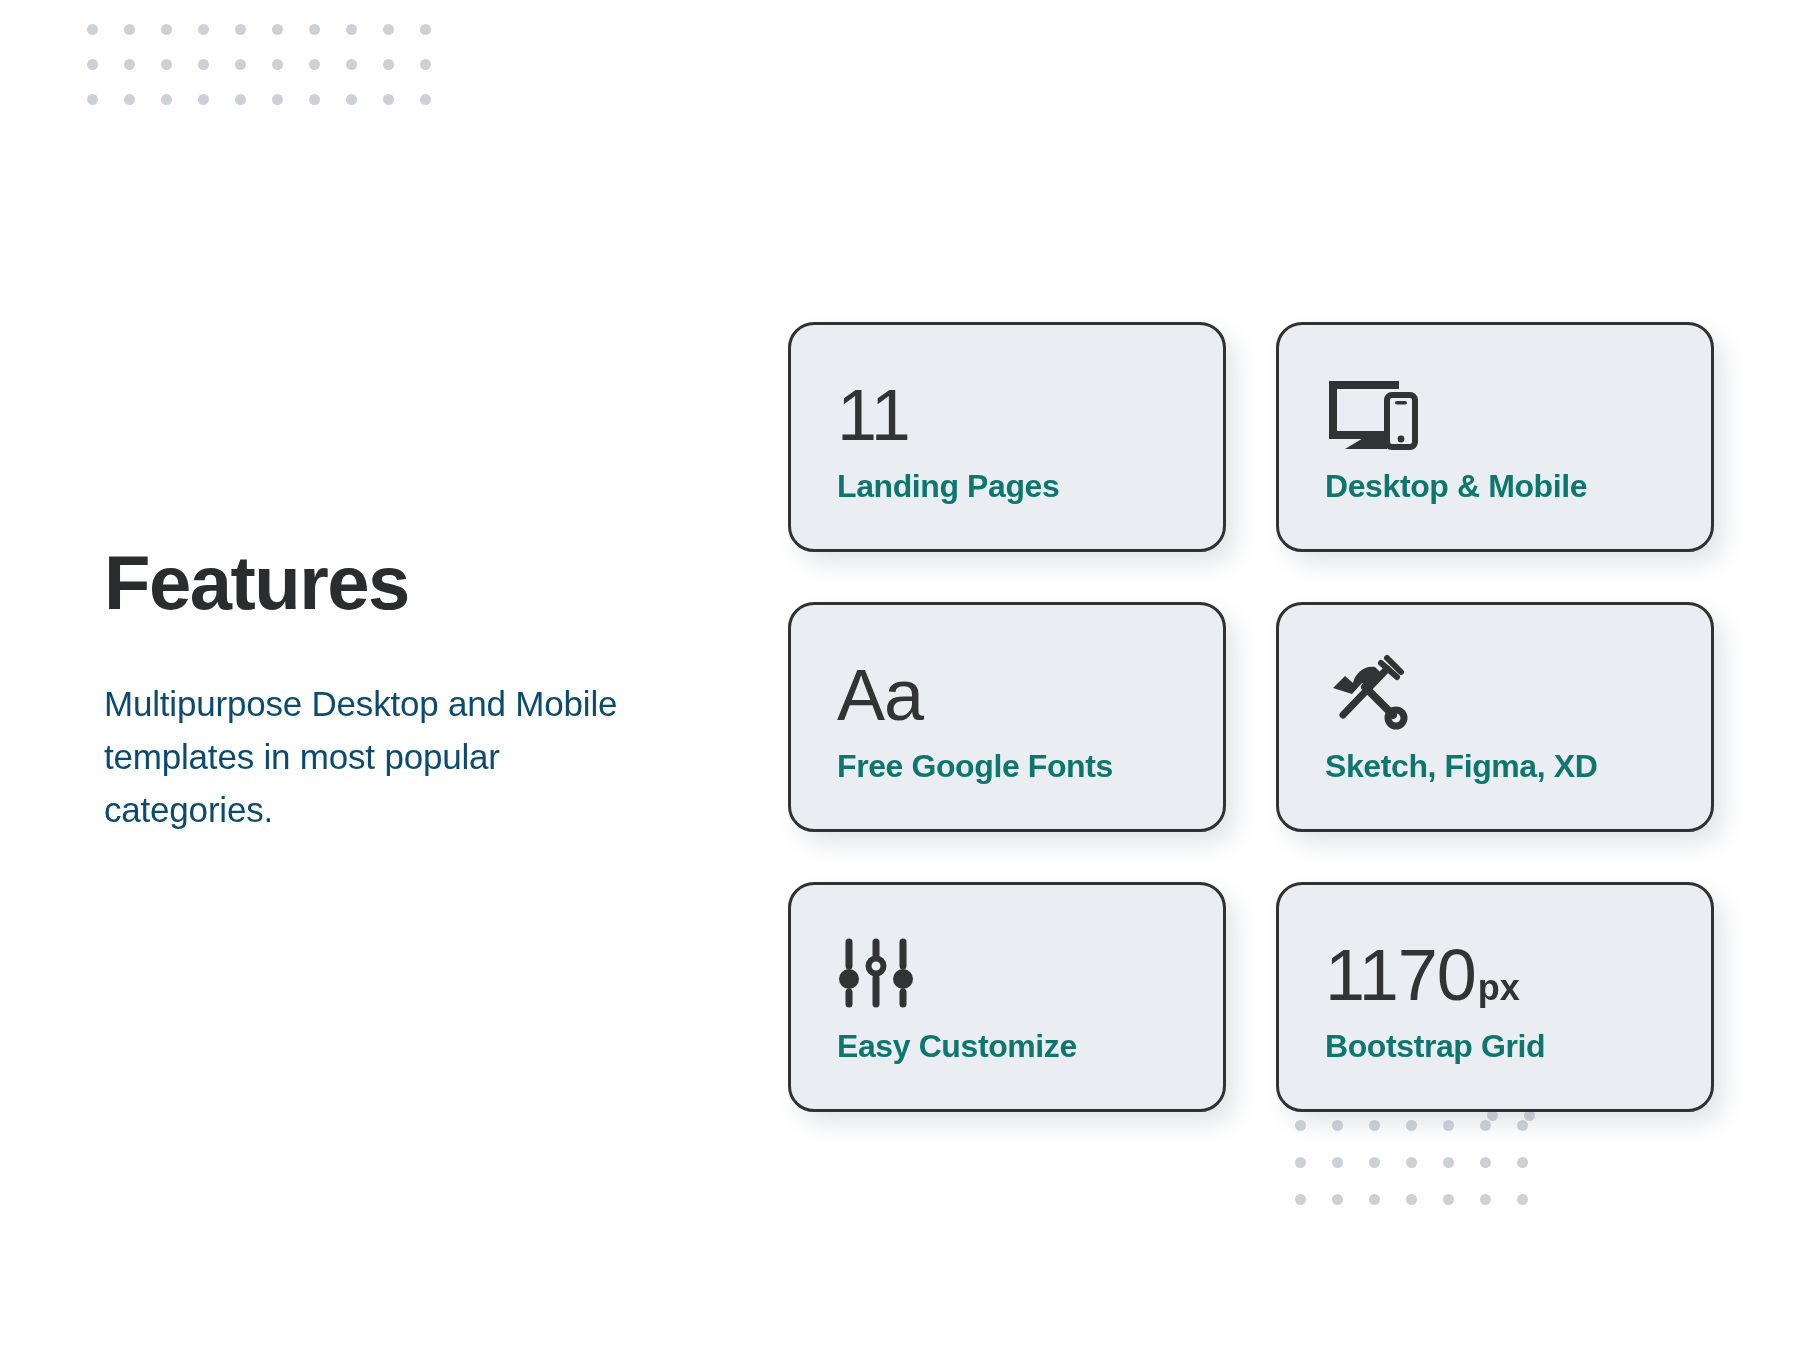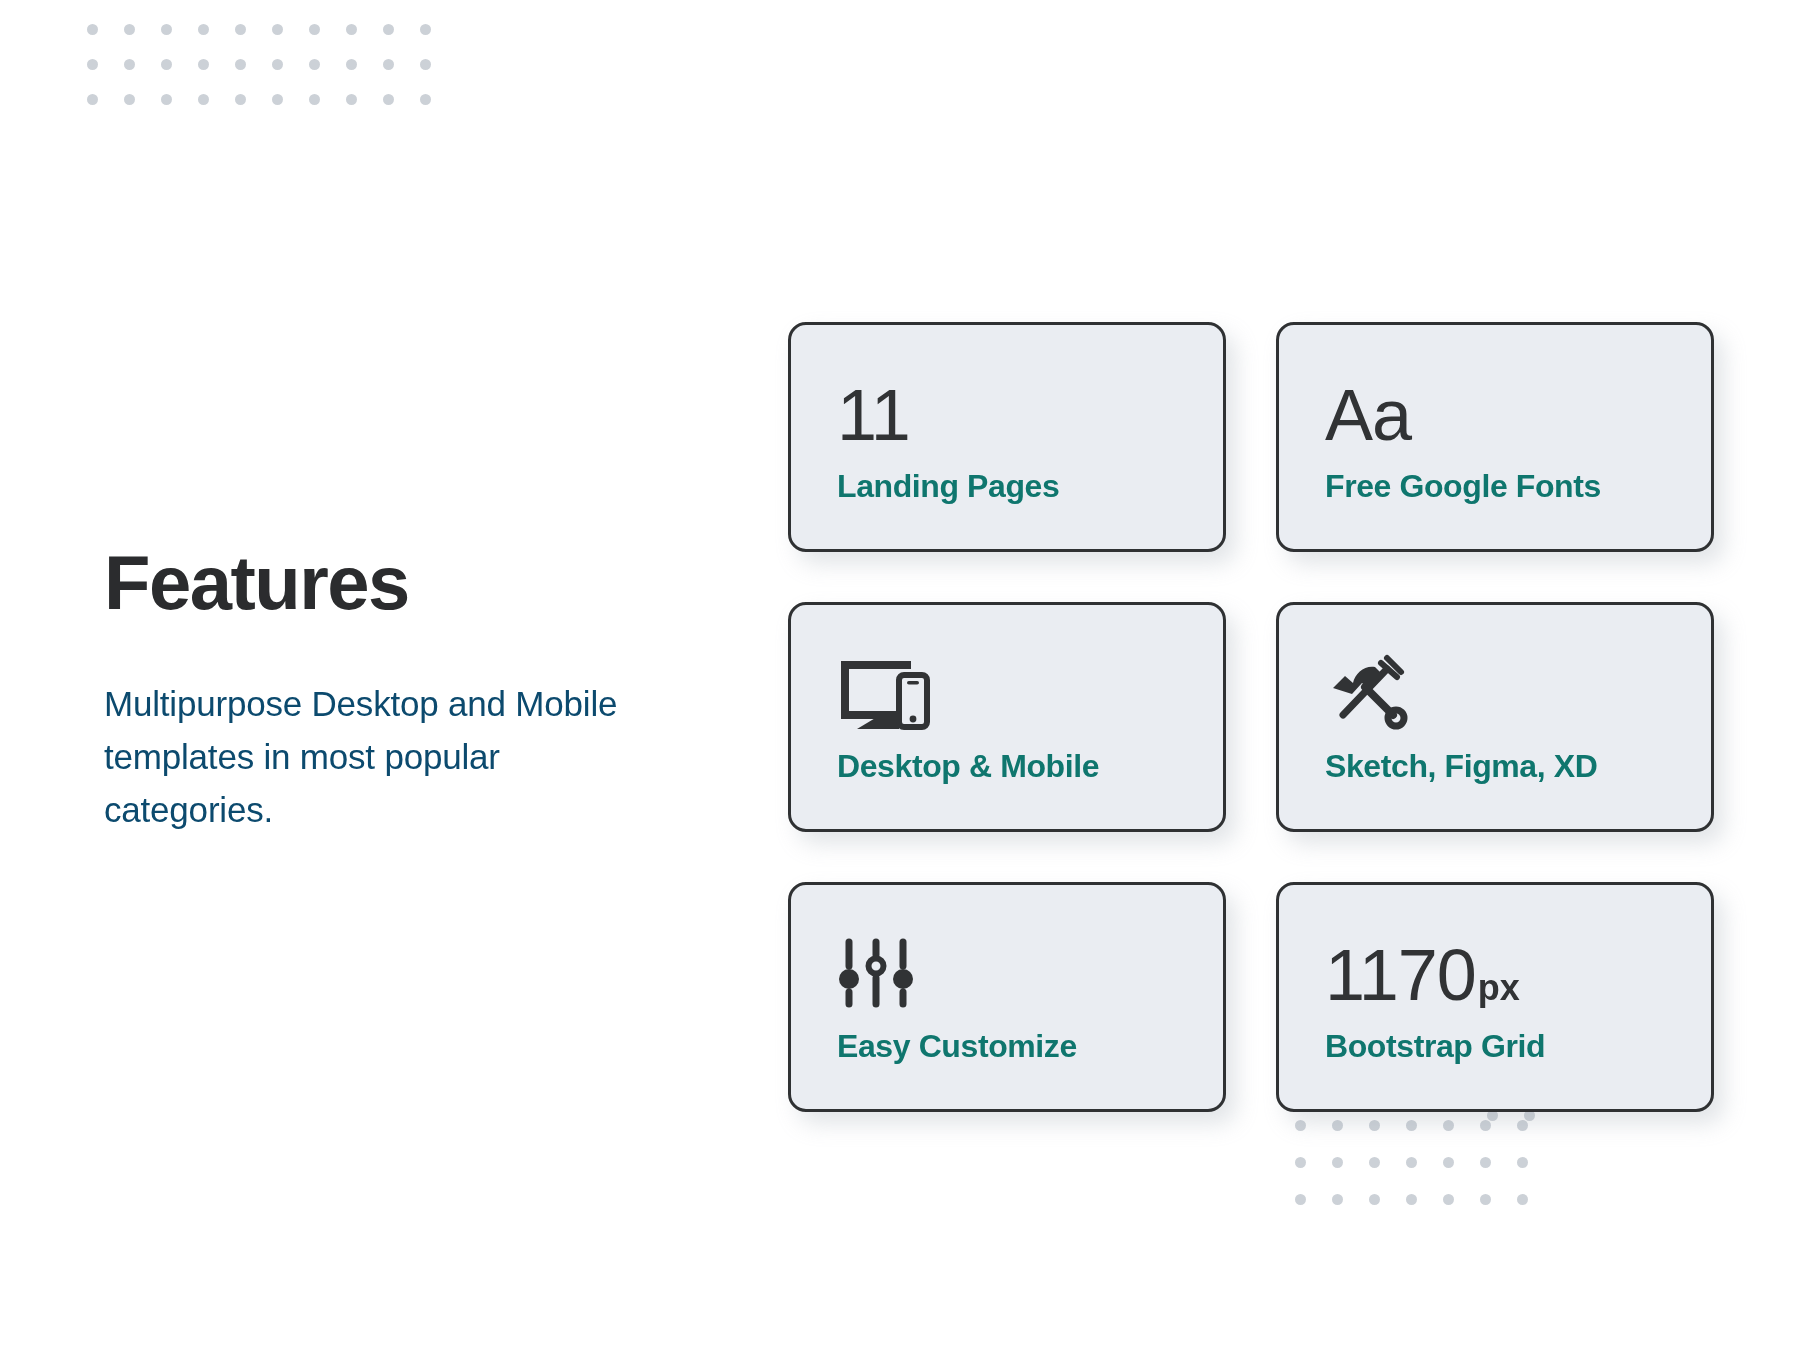--- a/index.html
+++ b/index.html
@@ -35,21 +35,21 @@
     position:absolute;left:788px;top:322px;
     display:grid;
     grid-template-columns:438px 438px;
     grid-template-rows:230px 230px 230px;
     column-gap:50px;row-gap:50px;
     z-index:2;
   }
   .card{
     background:#eaedf2;
     border:3px solid #2f3133;
-    border-radius:18px;
+    border-radius:26px;
     box-shadow:10px 12px 22px rgba(160,168,180,0.30);
     position:relative;
     padding:38px 0 0 46px;
     box-sizing:border-box;
     display:flex;flex-direction:column;justify-content:flex-start;
   }
   .card-figure{
     height:104px;display:flex;align-items:center;
     margin-bottom:2px;
   }
@@ -155,44 +155,44 @@
 
     <div class="card">
       <div class="card-figure">
         <span class="big-num" data-bind="cards.0.value">11</span>
       </div>
       <div class="card-label" data-bind="cards.0.label">Landing Pages</div>
     </div>
 
     <div class="card">
       <div class="card-figure">
-        <span class="big-num" data-bind="cards.2.value">Aa</span>
-      </div>
-      <div class="card-label" data-bind="cards.2.label">Free Google Fonts</div>
-    </div>
-
-    <div class="card">
-      <div class="card-figure">
         <span class="icon-wrap">
           <svg width="94" height="76" viewBox="0 0 94 76" fill="none">
 
             <path d="M4 6 H74 V14 H12 V56 H62 V64 H4 Z" fill="#313335"></path>
             <path d="M4 6 H12 V64 H4 Z" fill="#313335"></path>
 
             <path d="M20 74 L40 62 H62 V74 Z" fill="#313335"></path>
 
             <rect x="62" y="20" width="28" height="52" rx="5" ry="5" fill="none" stroke="#313335" stroke-width="6"></rect>
 
             <rect x="70" y="26" width="12" height="3.6" rx="1.8" fill="#313335"></rect>
 
             <circle cx="76" cy="64" r="3.4" fill="#313335"></circle>
           </svg>
         </span>
       </div>
       <div class="card-label" data-bind="cards.1.label">Desktop &amp; Mobile</div>
+    </div>
+
+    <div class="card">
+      <div class="card-figure">
+        <span class="big-num" data-bind="cards.2.value">Aa</span>
+      </div>
+      <div class="card-label" data-bind="cards.2.label">Free Google Fonts</div>
     </div>
 
     <div class="card">
       <div class="card-figure">
         <span class="icon-wrap">
           <svg width="84" height="80" viewBox="0 0 84 80" fill="none">
 
             <g stroke="#313335" stroke-width="7" stroke-linecap="round">
               <line x1="62" y1="16" x2="18" y2="62"></line>
             </g>

